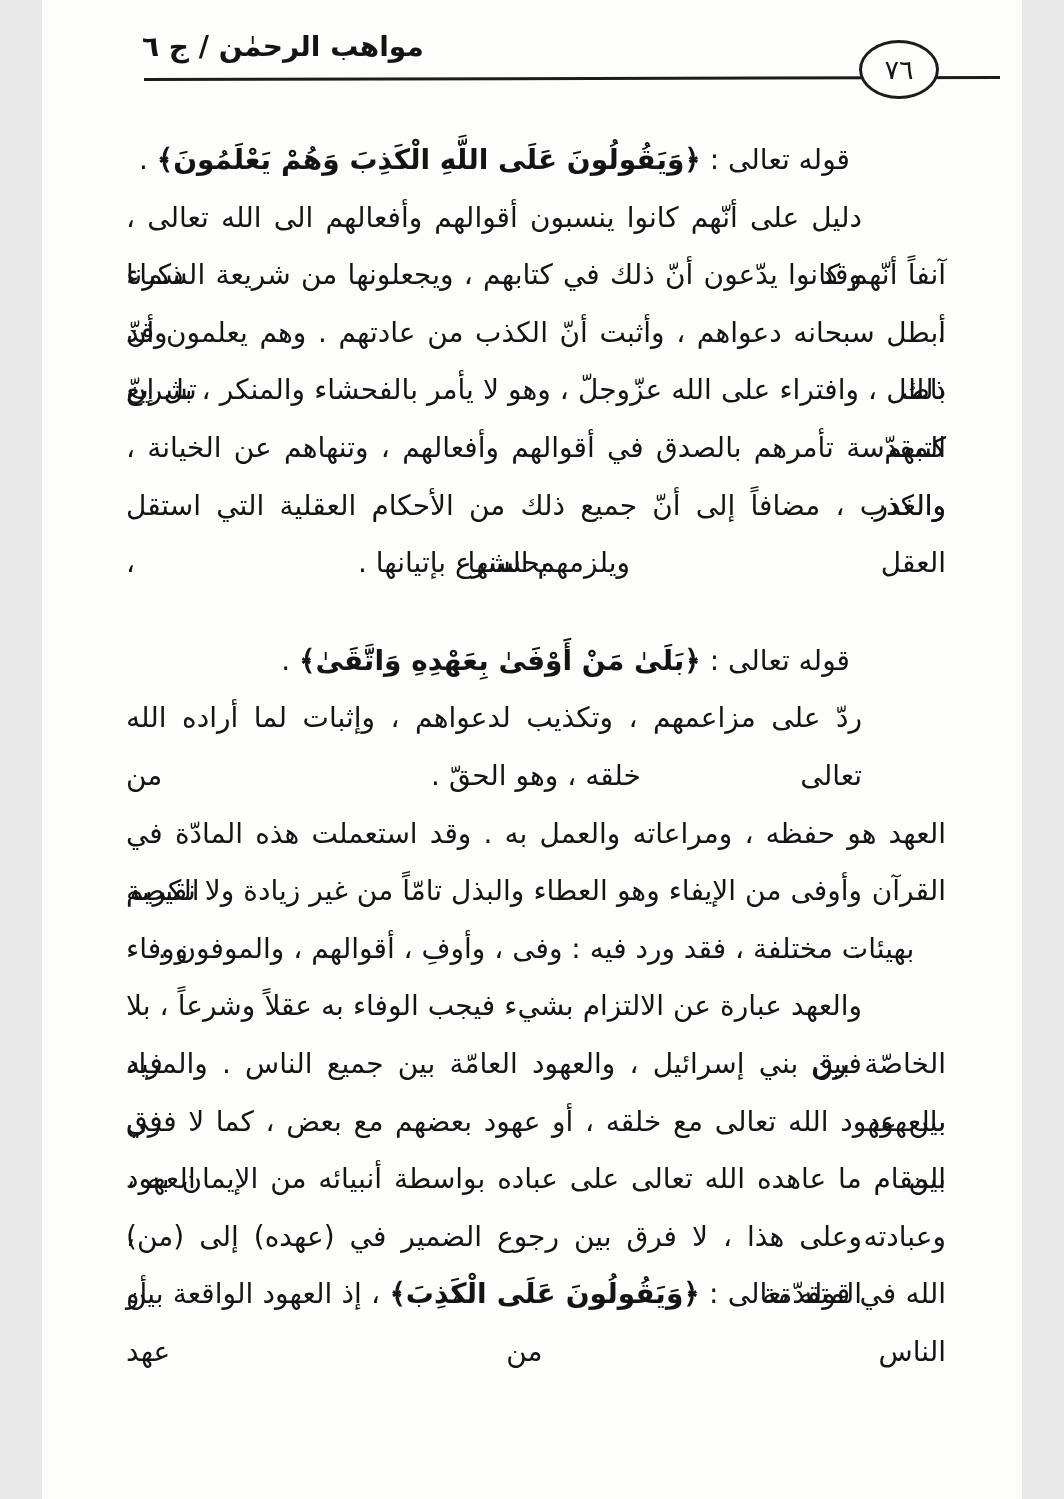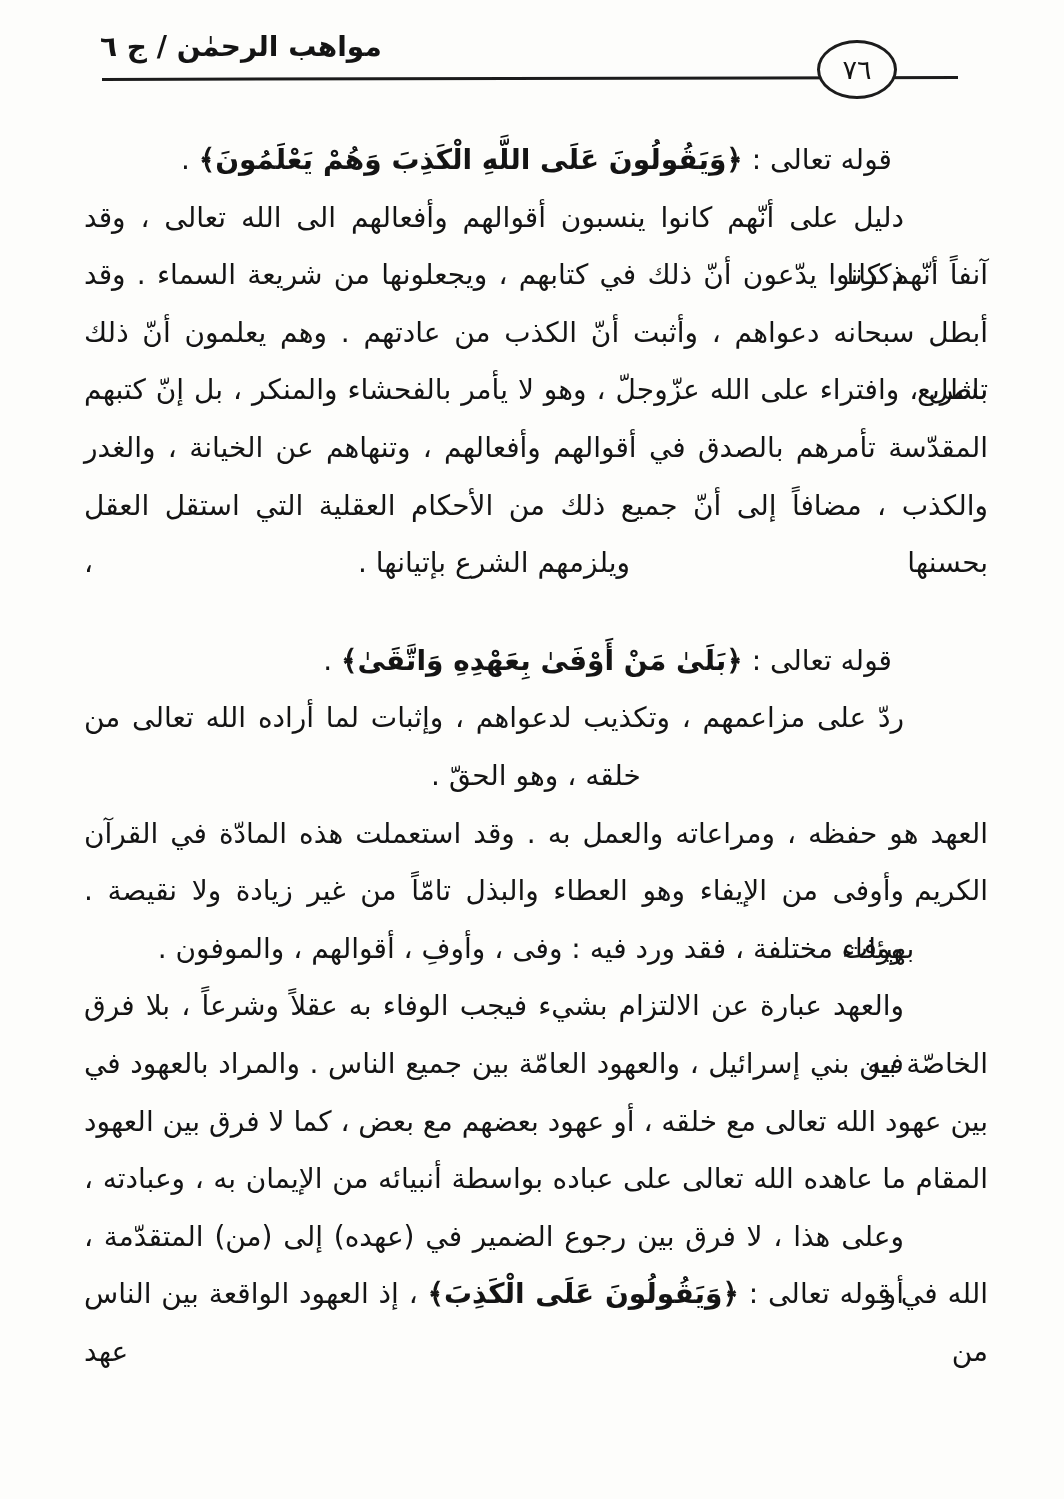--- a/index.html
+++ b/index.html
@@ -1,18 +1,18 @@
 <!DOCTYPE html>
 <html lang="ar" dir="rtl"><head>
 <meta charset="utf-8">
 <style>
   html,body{margin:0;padding:0;background:#e8e8e8;}
   .page{
     position:relative;
-    width:1064px;height:1499px;
+    width:980px;height:1499px;
     margin:0 auto;
     background:#fdfdfb;
     color:#141414;
     font-family:"DejaVu Sans", sans-serif;
     overflow:hidden;
     direction:rtl;
   }
   
   .hdr-title{
     position:absolute;

